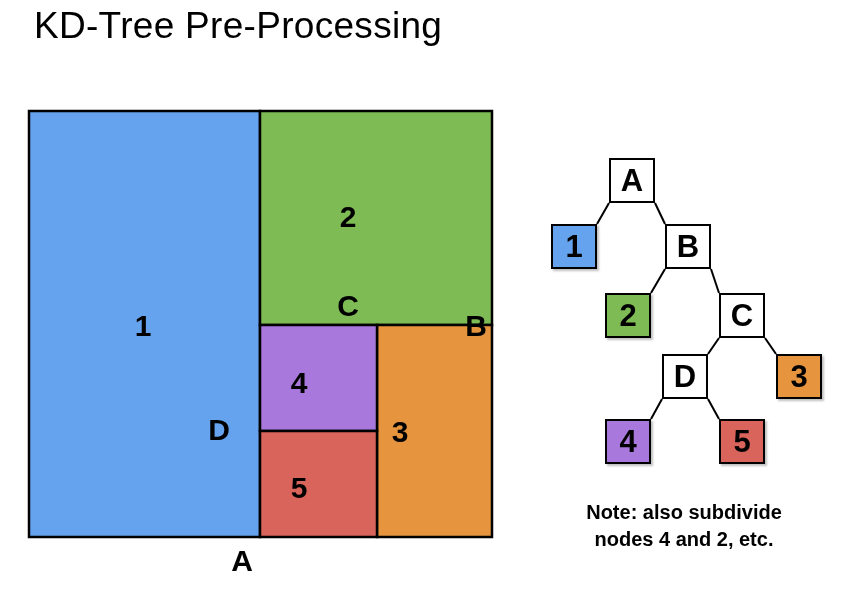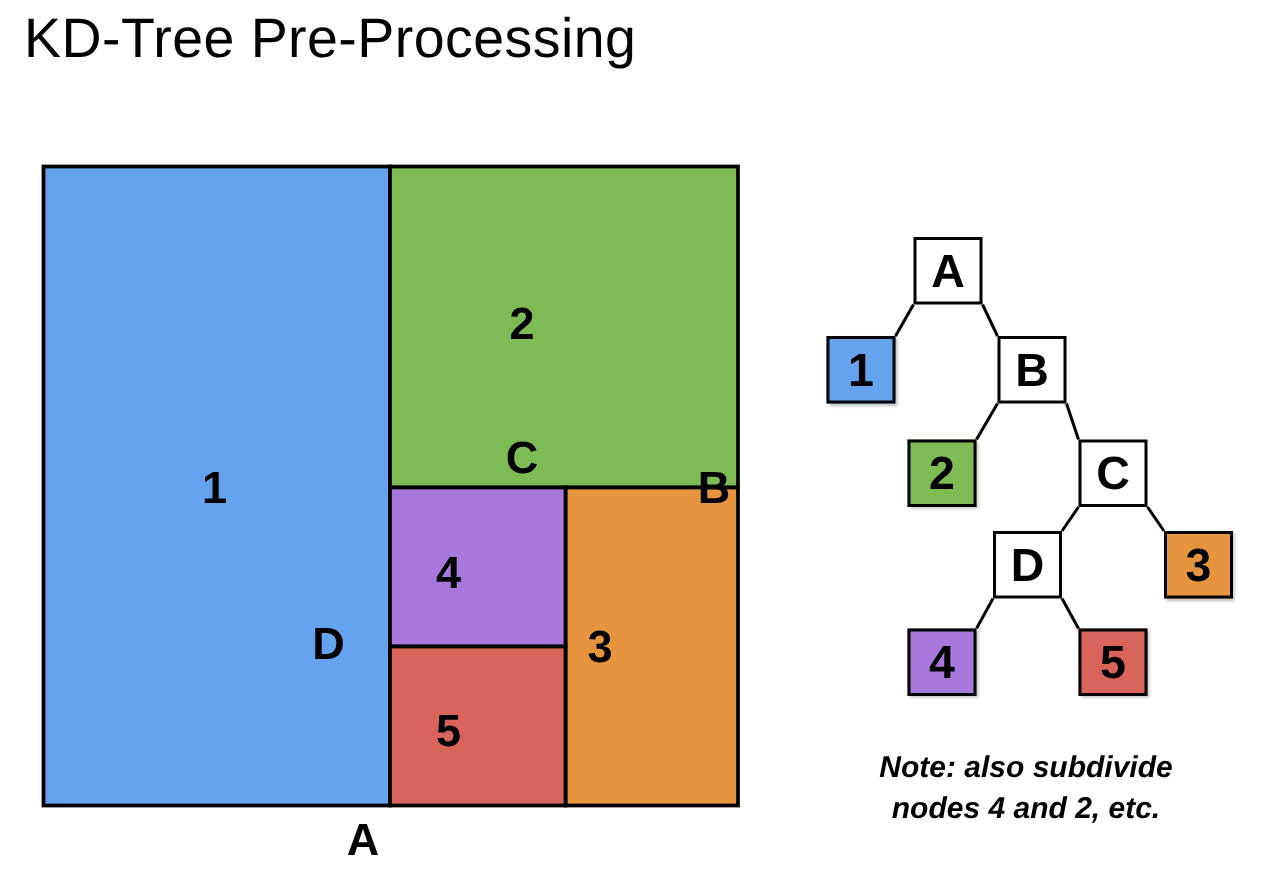--- a/index.html
+++ b/index.html
@@ -7,21 +7,21 @@
     position: relative;
     width: 848px;
     height: 592px;
     background: #ffffff;
     overflow: hidden;
     font-family: "Liberation Sans", sans-serif;
     color: #000000;
   }
   .title {
     position: absolute;
-    left: 16px;
+    left: 34px;
     top: 2px;
     font-size: 37px;
     font-weight: 500;
     letter-spacing: 0.3px;
     line-height: 48px;
     color: #000000;
     white-space: nowrap;
   }
   svg.partition {
     position: absolute;
@@ -75,21 +75,20 @@
   .note {
     position: absolute;
     left: 564px;
     top: 499px;
     width: 240px;
     text-align: center;
     font-size: 20px;
     font-weight: bold;
     line-height: 27px;
     color: #000000;
-    font-style: italic;
   }
 </style>
 </head>
 <body>
 
 <div class="canvas">
 
   <div class="title">KD-Tree Pre-Processing</div>
 
   <svg class="partition" viewBox="-2 -2 467 430">

